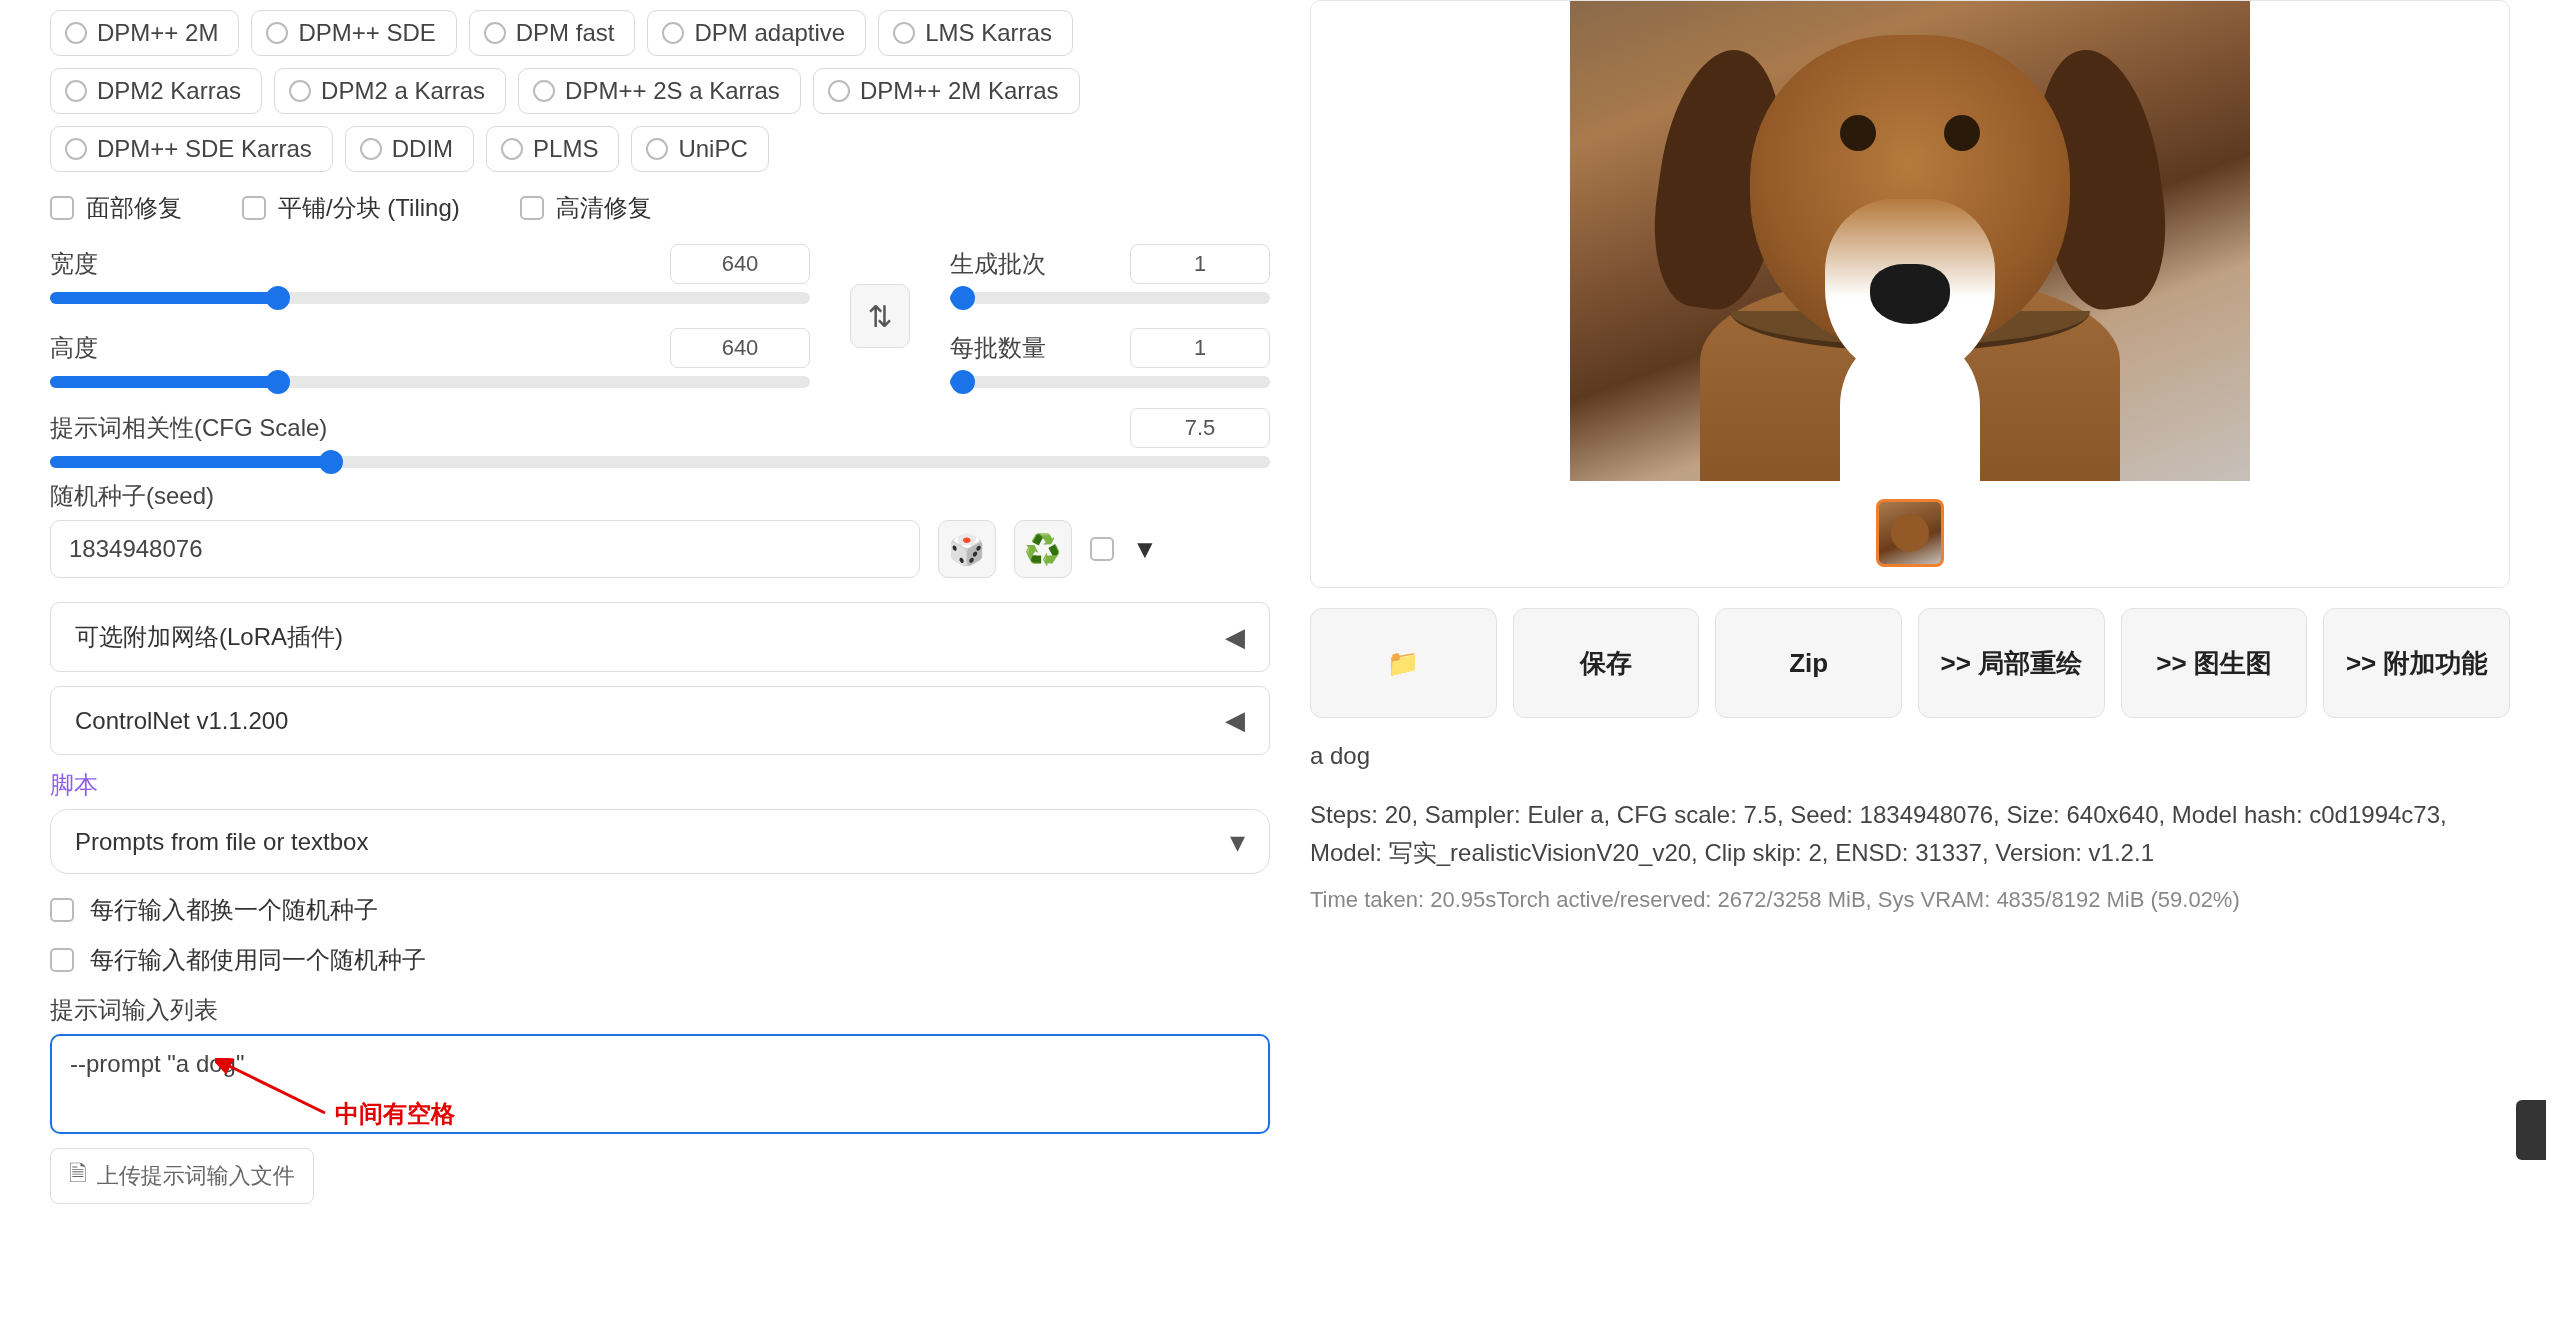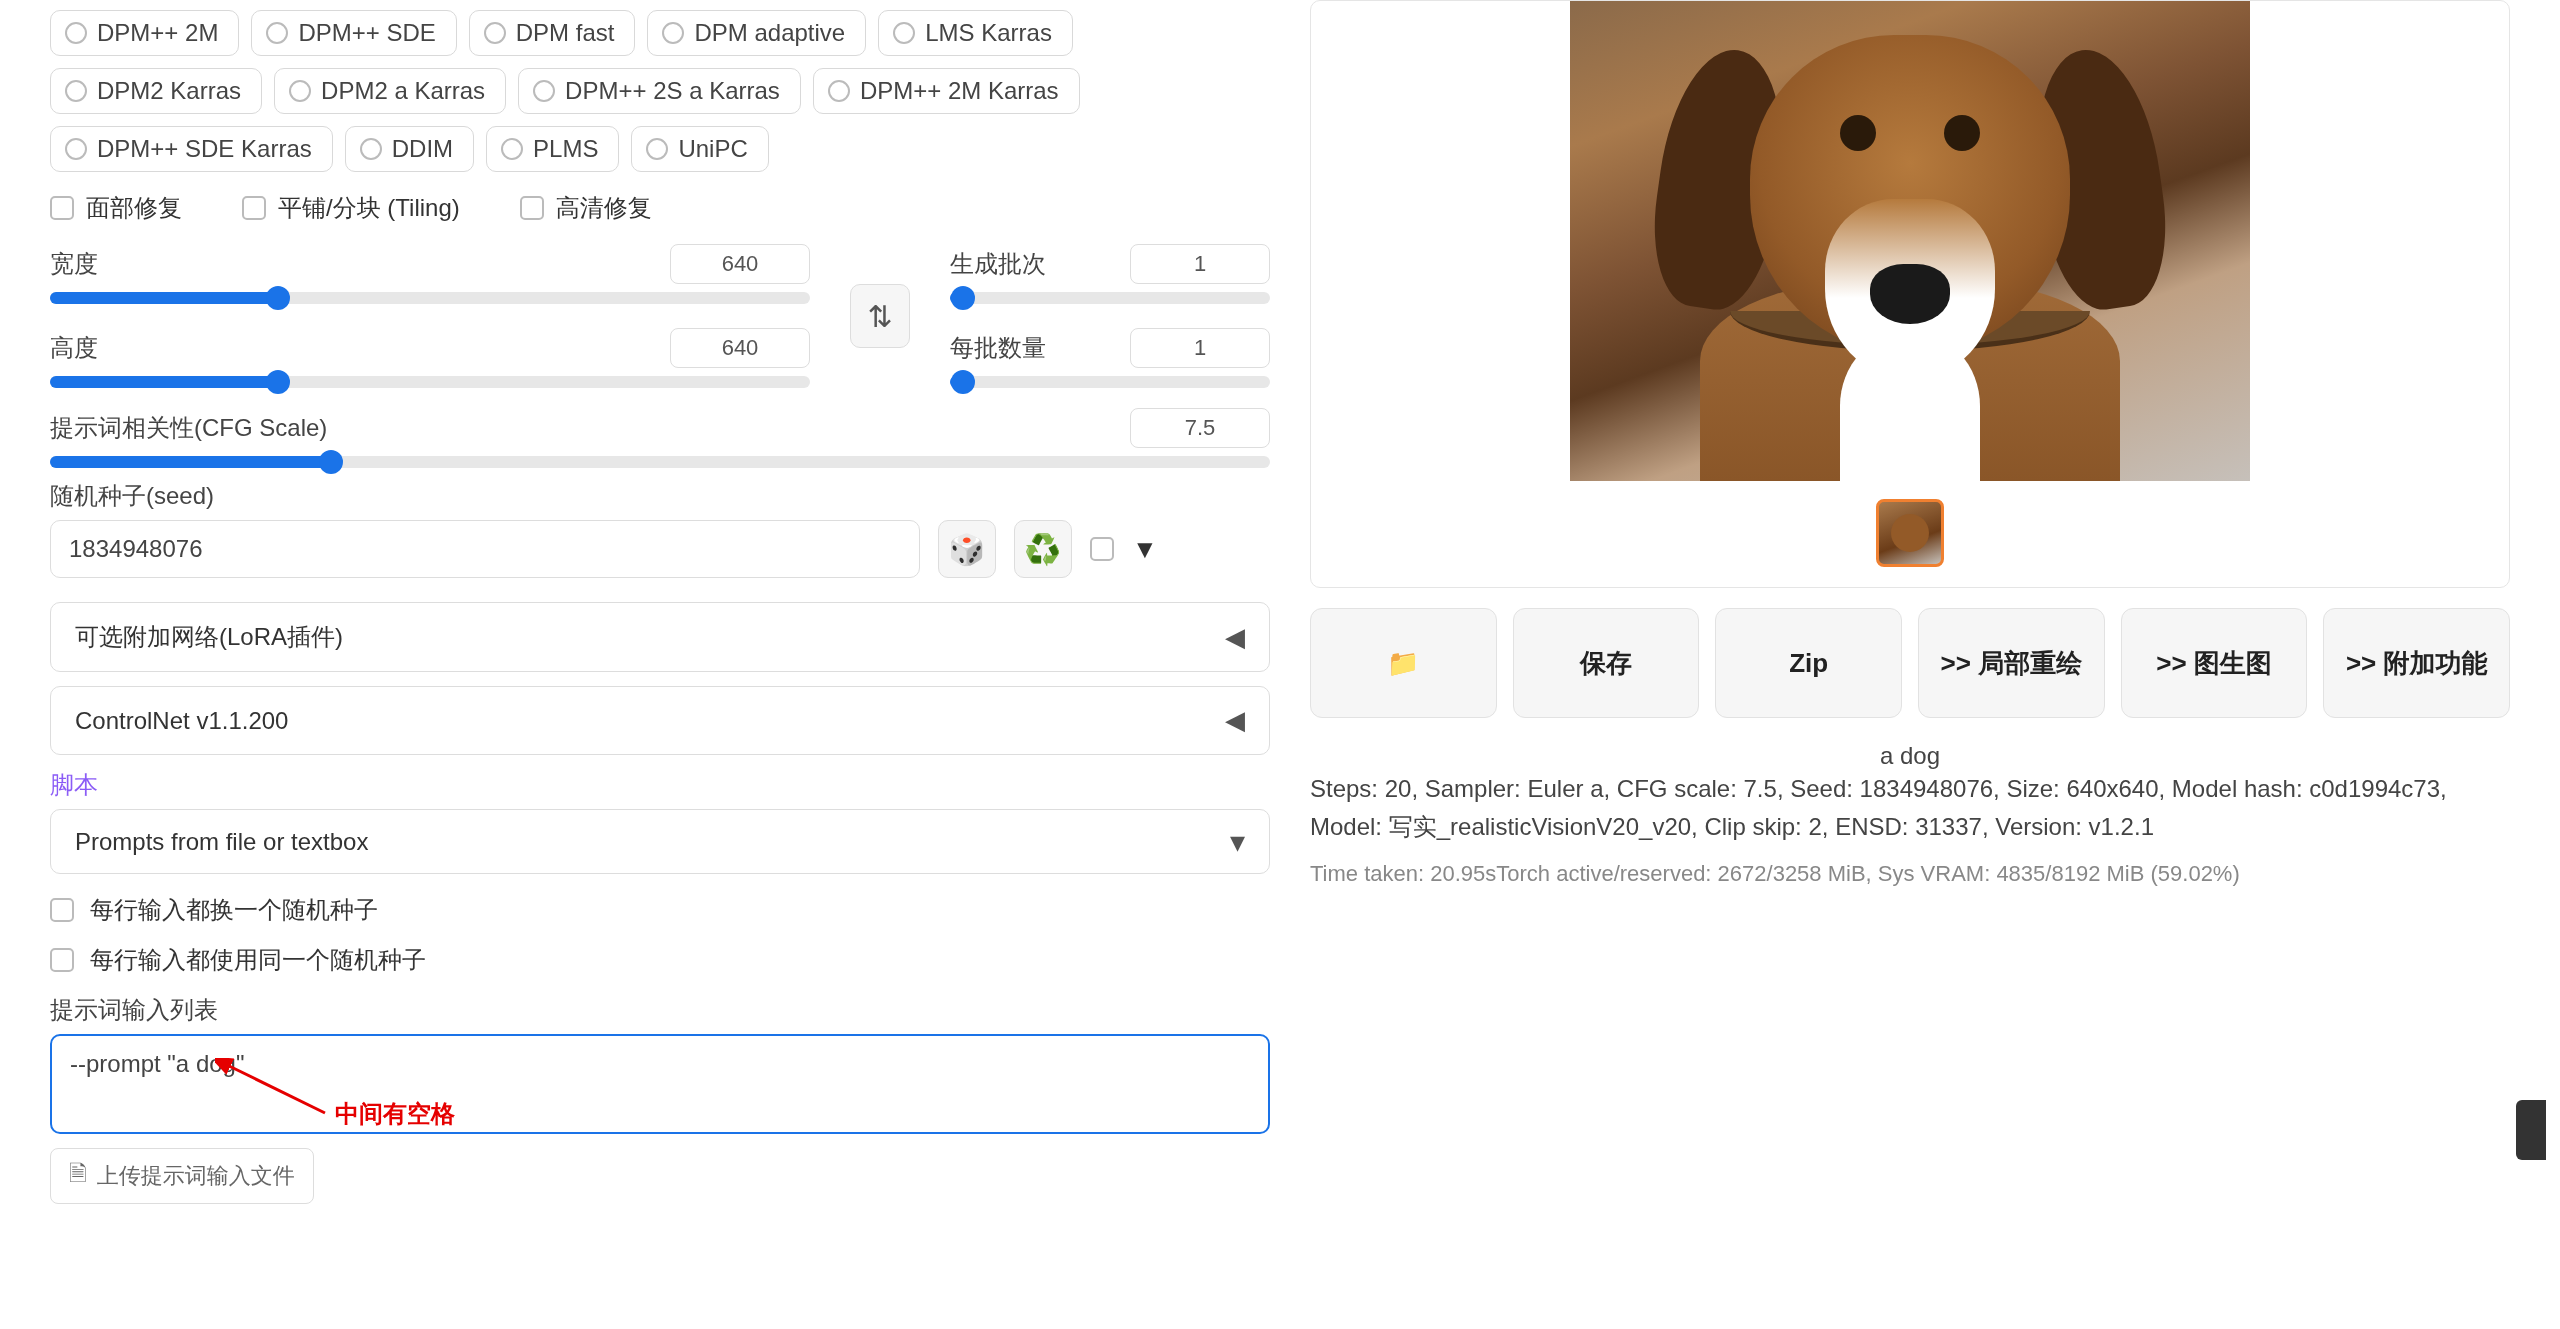--- a/index.html
+++ b/index.html
@@ -216,21 +216,21 @@
   color: #555;
 }
 
 
 .script-label {
   color: #8b5cf6;
   margin-bottom: 8px;
 }
 .script-select {
   border: 1px solid #ddd;
-  border-radius: 10px;
+  border-radius: 18px;
   padding: 14px 24px;
   display: flex;
   justify-content: space-between;
   align-items: center;
   margin-bottom: 20px;
   cursor: pointer;
 }
 .cb-line {
   display: flex;
   align-items: center;
@@ -432,22 +432,21 @@
   align-items: center;
   justify-content: center;
   text-align: center;
   font-weight: bold;
   color: #222;
   font-size: 26px;
   cursor: pointer;
 }
 .info-prompt {
   color: #444;
-  margin-bottom: 0;
-  text-align: center;
+  margin-bottom: 26px;
 }
 .info-meta {
   color: #444;
   line-height: 1.6;
   margin-bottom: 14px;
 }
 .info-time {
   color: #888;
   font-size: 22px;
 }

